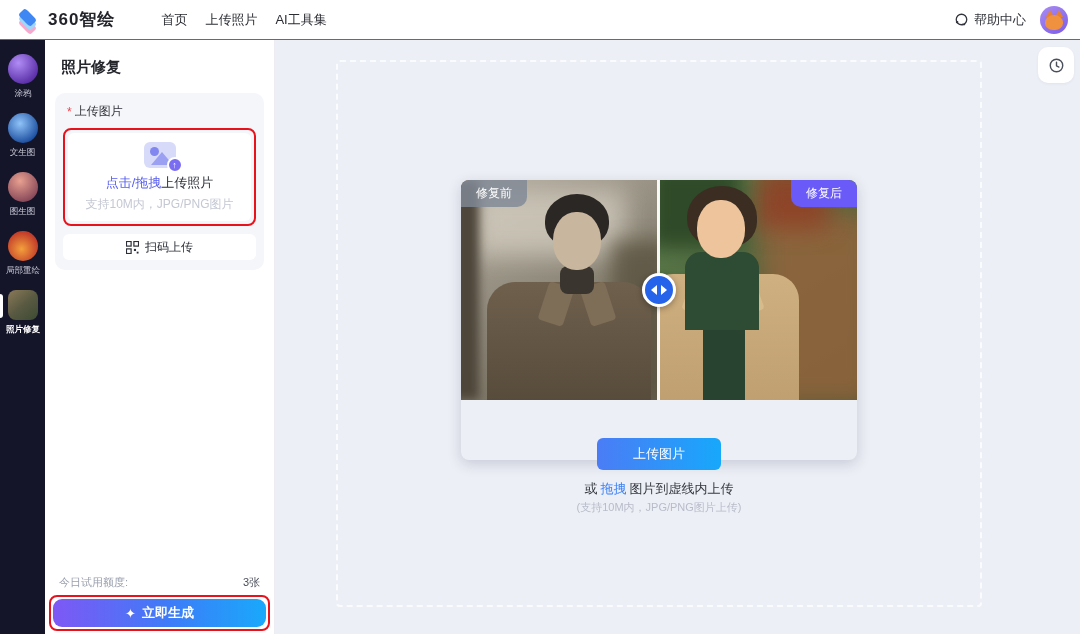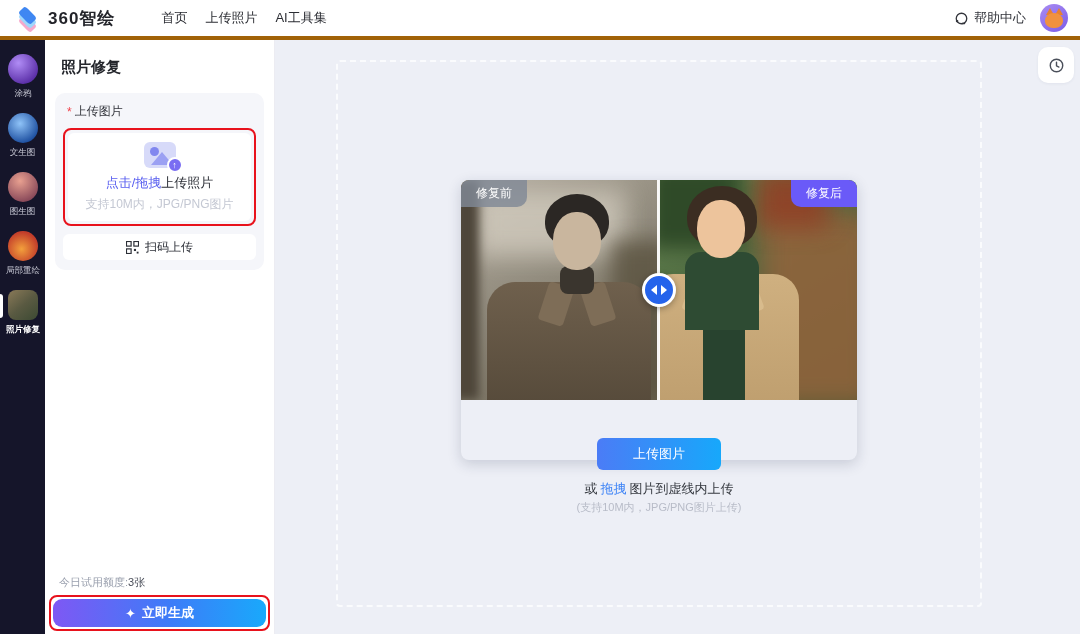--- a/index.html
+++ b/index.html
@@ -1,21 +1,21 @@
 <!DOCTYPE html>
 <html><head>
 <meta charset="utf-8">
 <style>
   * { margin:0; padding:0; box-sizing:border-box; }
   html,body { width:1080px; height:634px; overflow:hidden; }
   body { font-family:"Liberation Sans","DejaVu Sans",sans-serif; background:#edeff6; position:relative; }
 
   
   .header { position:absolute; top:0; left:0; width:1080px; height:40px; background:#fff;
-            border-bottom:4px solid #a16207; display:flex; align-items:center; z-index:20; }
+            border-bottom:1px solid #a16207; display:flex; align-items:center; z-index:20; }
   .logo { display:flex; align-items:center; gap:8px; margin-left:16px; cursor:pointer; }
   .logo-ico { position:relative; width:24px; height:24px; }
   .logo-ico i { position:absolute; left:3px; width:17px; height:17px; border-radius:4px;
                 transform:rotate(45deg) scaleY(.58); }
   .logo-ico i.l3 { top:9px; background:#f6a9cc; }
   .logo-ico i.l2 { top:5px; background:#9ed7fb; }
   .logo-ico i.l1 { top:1px; background:#3f87f2; }
   .logo-text { font-size:17px; font-weight:bold; color:#23242a; letter-spacing:1px; }
   .nav { display:flex; gap:18px; margin-left:46px; }
   .nav-item { font-size:13px; color:#2b2d33; cursor:pointer; }
@@ -60,21 +60,21 @@
   .up-ico .mount { position:absolute; right:3px; bottom:3px; width:0; height:0;
                    border-left:11px solid transparent; border-right:11px solid transparent; border-bottom:13px solid #9ba0f3; }
   .up-badge { position:absolute; right:-7px; bottom:-5px; width:16px; height:16px; border-radius:50%;
               background:#7a6df2; border:2px solid #fff; color:#fff; font-size:9px; line-height:12px; text-align:center; }
   .drop-line1 { font-size:13px; color:#2c2f37; font-weight:500; }
   .drop-line1 .hl { color:#5a60f0; }
   .drop-line2 { font-size:12px; color:#c4c8d3; }
   .qr-btn { margin-top:8px; background:#fff; border-radius:6px; height:26px; display:flex;
             align-items:center; justify-content:center; gap:6px; font-size:12px; color:#2c2f37; cursor:pointer; }
   .quota-row { position:absolute; left:14px; right:14px; bottom:44px; display:flex;
-               justify-content:flex-start; font-size:11px; }
+               justify-content:space-between; font-size:11px; }
   .quota-label { color:#9aa0ae; }
   .quota-value { color:#4a4e59; }
   .annot-gen { position:absolute; left:4px; right:4px; bottom:3px; padding:2px; }
   .gen-btn { height:28px; border-radius:9px; background:linear-gradient(90deg,#7e58f4 0%,#3d7cf8 55%,#19a9fb 100%);
              color:#fff; font-size:13px; font-weight:bold; display:flex; align-items:center;
              justify-content:center; gap:6px; cursor:pointer; }
   .sparkle { font-size:13px; font-weight:normal; }
 
   
   .main { position:absolute; top:40px; left:275px; right:0; bottom:0; background:#edeff6; }

